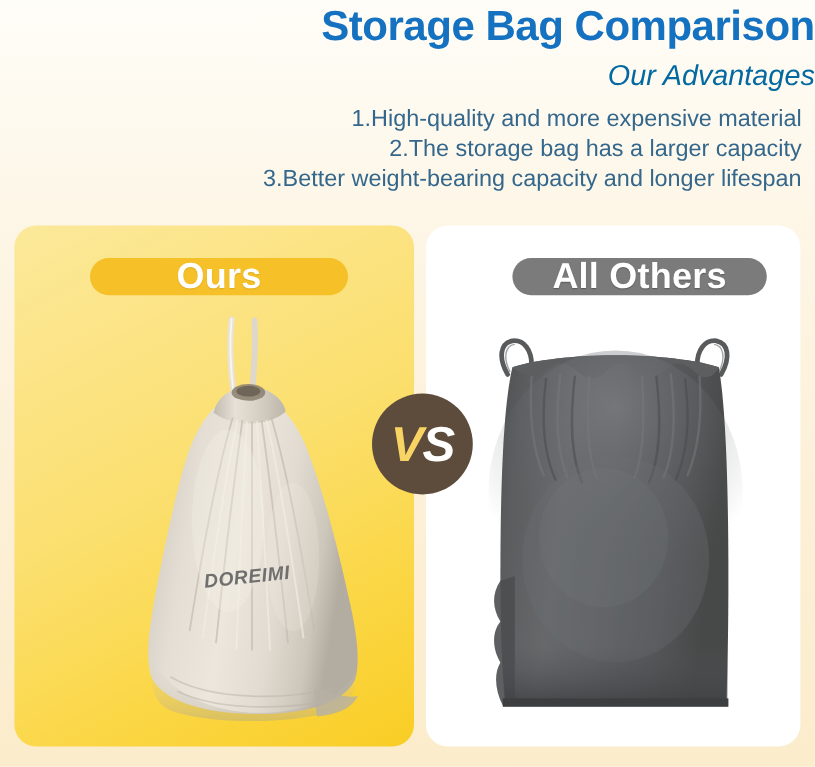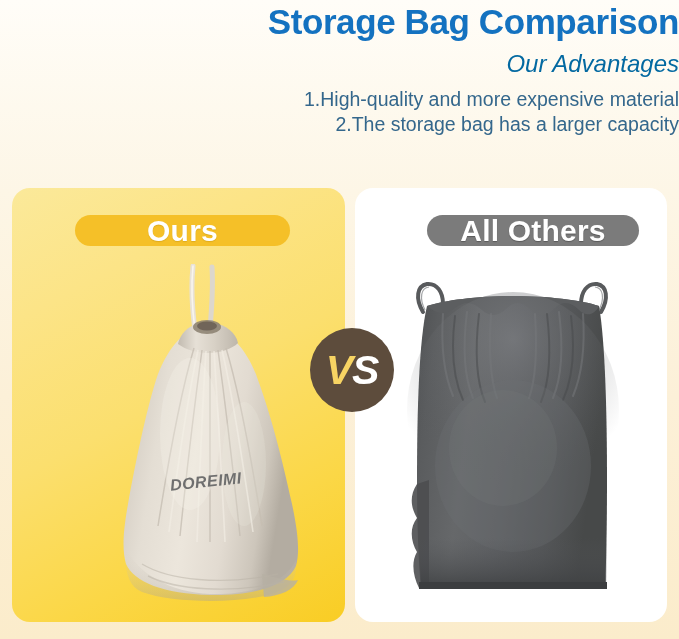--- a/index.html
+++ b/index.html
@@ -38,21 +38,21 @@
     margin: 0;
     padding-top: 8px;
     font-size: 24px;
     font-weight: normal;
     color: #0369a1;
     line-height: 28px;
     font-style: italic;
   }
   .advantage-list {
     margin: 0;
-    padding: 9px 0 0 0;
+    padding: 9px 11px 0 0;
     list-style: none;
   }
   .advantage-list li {
     font-size: 19.5px;
     color: #34678c;
     line-height: 25px;
     white-space: nowrap;
   }
 
   
@@ -161,20 +161,21 @@
 </style>
 </head>
 <body>
 
 <div class="header">
   <h1 class="main-title">Storage Bag Comparison</h1>
   <h2 class="subtitle">Our Advantages</h2>
   <ul class="advantage-list">
     <li>1.High-quality and more expensive material</li>
     <li>2.The storage bag has a larger capacity</li>
+    <li>3.Better weight-bearing capacity and longer lifespan</li>
   </ul>
 </div>
 
 <div class="panels">
 
   <div class="panel panel-left">
     <div class="badge badge-ours">Ours</div>
 
     <div class="bag-wrap bag-left-wrap">
       <svg width="200" height="352" viewBox="0 0 200 352" xmlns="http://www.w3.org/2000/svg">

